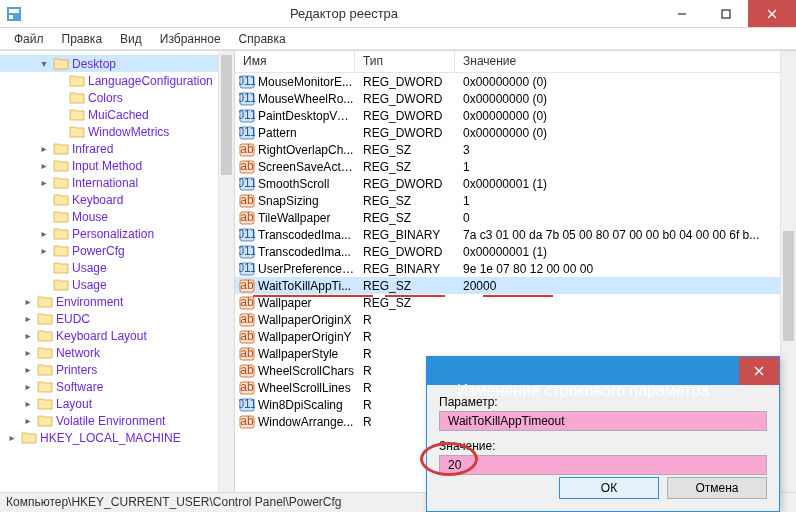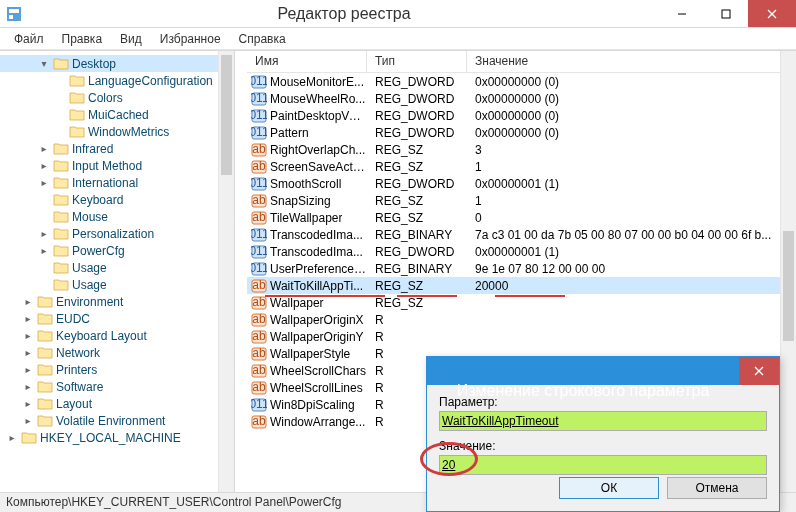--- a/index.html
+++ b/index.html
@@ -1,41 +1,41 @@
 <!DOCTYPE html>
 <html><head>
 <meta charset="utf-8">
 <style>
 * { box-sizing: border-box; margin: 0; padding: 0; font-family: "Segoe UI", Tahoma, sans-serif; font-size: 12px; }
 body { background: #fff; overflow: hidden; width: 796px; height: 512px; position: relative; }
 
 
 .titlebar { height: 28px; background: #fff; border-bottom: 1px solid #d9d9d9; display: flex; align-items: center; position: relative; }
 .titlebar .appicon { width: 16px; height: 16px; margin: 0 6px; }
-.titlebar .title { flex: 1; text-align: center; color: #333; font-size: 16px; }
+.titlebar .title { flex: 1; text-align: center; color: #333; font-size: 13px; }
 .titlebar .controls { display: flex; height: 100%; }
 .titlebar .controls div { width: 44px; display: flex; align-items: center; justify-content: center; color: #444; }
 .titlebar .controls .close { background: #c94f4f; color: #fff; width: 48px; }
 
 
 .menubar { height: 22px; background: #fff; display: flex; align-items: center; padding: 0 6px; gap: 2px; border-bottom: 1px solid #e5e5e5; }
 .menubar span { padding: 2px 8px; color: #333; }
 
 
 .main { display: flex; height: calc(100% - 28px - 22px - 20px); border-top: 1px solid #d9d9d9; }
 
 .tree { width: 235px; border-right: 1px solid #d9d9d9; padding: 4px 0; overflow: hidden; position: relative; }
 .tree::-webkit-scrollbar { width: 16px; }
 .tree .item { display: flex; align-items: center; height: 17px; padding-left: 6px; white-space: nowrap; }
 .tree .exp { width: 12px; color: #666; font-size: 10px; display: inline-block; text-align: center; }
 .tree .folder { width: 16px; height: 13px; display: inline-block; margin: 0 3px; }
 .tree .sel { background: #cde8ff; }
-.tree .label { color: #0c4a6e; }
-
-.list { flex: 1; position: relative; overflow: hidden; margin-left: 12px; }
+.tree .label { color: #6d28d9; }
+
+.list { flex: 1; position: relative; overflow: hidden; }
 .list .header { display: flex; height: 22px; border-bottom: 1px solid #e5e5e5; background: #fff; }
 .list .header div { padding: 3px 8px; border-right: 1px solid #e5e5e5; color: #333; }
 .list .header .c1 { width: 120px; }
 .list .header .c2 { width: 100px; }
 .list .header .c3 { flex: 1; }
 .list .rows { }
 .list .row { display: flex; height: 17px; align-items: center; }
 .list .row .c1 { width: 120px; padding-left: 4px; display: flex; align-items: center; overflow: hidden; }
 .list .row .c2 { width: 100px; padding-left: 8px; }
 .list .row .c3 { flex: 1; padding-left: 8px; white-space: nowrap; overflow: hidden; }
@@ -49,21 +49,21 @@
 
 .statusbar { height: 20px; background: #f0f0f0; border-top: 1px solid #d9d9d9; padding: 2px 6px; color: #333; }
 
 
 .dialog { position: absolute; left: 426px; top: 356px; width: 354px; background: #fff; border: 1px solid #2b90d9; box-shadow: 2px 2px 8px rgba(0,0,0,.2); z-index: 10; }
 .dialog .dtitle { height: 28px; background: #2b90d9; color: #fff; display: flex; align-items: center; position: relative; }
 .dialog .dtitle span { flex: 1; text-align: center; font-size: 16px; margin-top: 40px; }
 .dialog .dtitle .dclose { width: 40px; height: 100%; background: #c94f4f; display: flex; align-items: center; justify-content: center; }
 .dialog .body { padding: 10px 12px 6px; background: #f0f0f0; }
 .dialog .lbl { margin-bottom: 2px; }
-.dialog input { width: 100%; border: 1px solid #abadb3; padding: 2px 2px; background: #bef264; font-size: 12px; height: 20px; text-decoration: underline; }
+.dialog input { width: 100%; border: 1px solid #abadb3; padding: 2px 8px; background: #f9a8d4; font-size: 12px; height: 20px; }
 .dialog .gap { height: 8px; }
 .dialog .btns { display: flex; justify-content: flex-end; gap: 8px; padding: 2px 0 6px; }
 .dialog button { width: 100px; height: 22px; border: 1px solid #adadad; background: #e1e1e1; }
 .dialog button.default { border: 1px solid #2b90d9; background: #e5f1fb; }
 
 
 .circle { position: absolute; border: 3px solid #d23b3b; border-radius: 50%; pointer-events: none; z-index: 20; }
 
 
 .scrollbar { position: absolute; right: 0; top: 0; bottom: 0; width: 16px; background: #f0f0f0; border-left: 1px solid #e5e5e5; }

